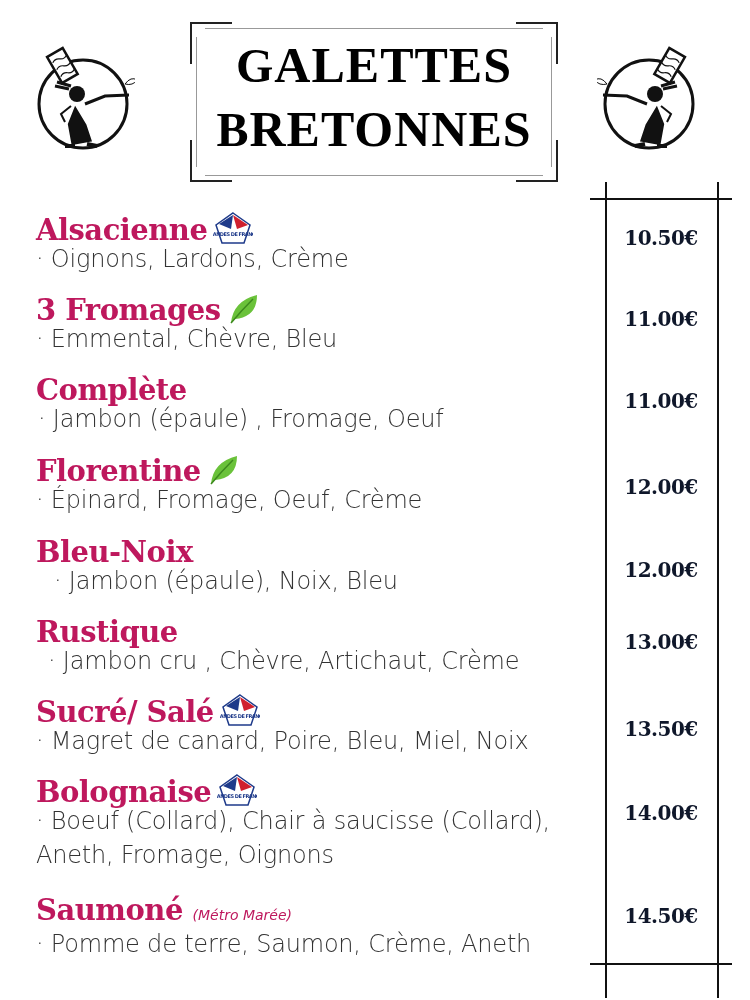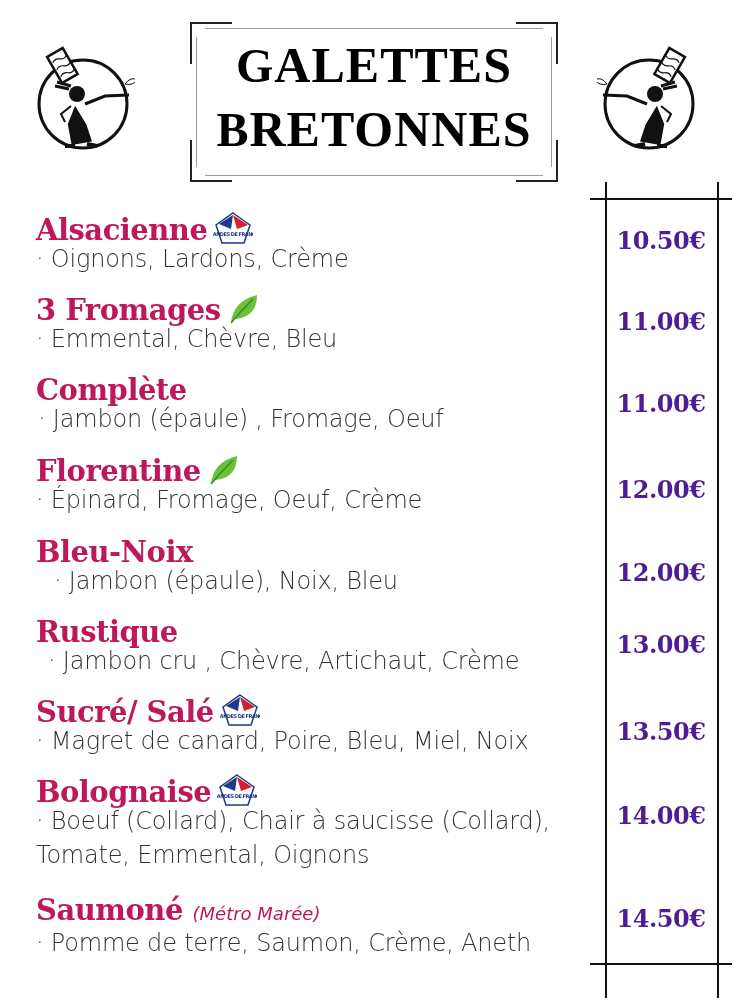--- a/index.html
+++ b/index.html
@@ -14,24 +14,24 @@
   .c-br{right:0;bottom:0;border-bottom-width:2px;border-right-width:2px;}
   .title{position:absolute;left:0;right:0;text-align:center;font-family:"Liberation Serif",serif;font-weight:bold;color:#000;letter-spacing:1px;}
   .t1{top:14px;font-size:48px;}
   .t2{top:78px;font-size:48px;}
   .smallcap{font-size:50px;}
   .logo{position:absolute;width:100px;height:110px;}
   .logo-l{left:35px;top:42px;}
   .logo-r{left:597px;top:42px;transform:scaleX(-1);}
   .price-col{position:absolute;left:605px;top:182px;width:110px;height:816px;border-left:2px solid #111;border-right:2px solid #111;}
   .hline{position:absolute;left:590px;width:142px;height:2px;background:#111;}
-  .price{position:absolute;left:590px;width:142px;text-align:center;font-family:"DejaVu Serif",serif;font-weight:bold;font-size:24px;color:#4c1d95;letter-spacing:-0.5px;}
+  .price{position:absolute;left:590px;width:142px;text-align:center;font-family:"DejaVu Serif",serif;font-weight:bold;font-size:20px;color:#0f172a;letter-spacing:-0.5px;}
   .item{position:absolute;left:36px;width:540px;}
   .name{font-family:"DejaVu Serif",serif;font-weight:bold;font-size:29px;color:#be185d;line-height:32px;white-space:nowrap;letter-spacing:-0.5px;}
-  .name .note{font-family:"DejaVu Sans",sans-serif;font-weight:normal;font-style:italic;font-size:18px;letter-spacing:0;}
+  .name .note{font-family:"DejaVu Sans",sans-serif;font-weight:normal;font-style:italic;font-size:14px;letter-spacing:0;}
   .desc{font-family:"DejaVu Sans",sans-serif;font-weight:200;font-size:24px;color:#333;line-height:30px;white-space:nowrap;margin-top:-2px;letter-spacing:-0.2px;}
   .badge{display:inline-block;vertical-align:middle;margin-left:6px;margin-top:-8px;}
 </style>
 </head>
 <body>
 
 <svg class="logo logo-l" viewBox="0 0 100 110">
   <circle cx="48" cy="62" r="44" fill="none" stroke="#111" stroke-width="3"></circle>
   <g transform="rotate(-30 30 30)">
       <rect x="22" y="8" width="18" height="30" fill="#fff" stroke="#111" stroke-width="2.5"></rect>
@@ -134,21 +134,21 @@
 <div class="price" style="top:717px">13.50€</div>
 
 <div class="item" style="top:776px">
   <div class="name"><span>Bolognaise</span><svg class="badge" width="40" height="34" viewBox="0 0 40 34">
         <path d="M20 2 L37 14 L31 32 L9 32 L3 14 Z" fill="#fff" stroke="#1e3a8a" stroke-width="1.5"></path>
         <path d="M6 13 L20 4 L18 18 Z" fill="#1e3a8a"></path>
         <path d="M20 4 L35 14 L24 18 Z" fill="#d0202e"></path>
         <text x="20" y="25" font-size="5" text-anchor="middle" fill="#1e3a8a" font-family="DejaVu Sans, sans-serif" font-weight="bold">VIANDES DE FRANCE</text>
       </svg></div>
   <div class="desc">· Boeuf (Collard), Chair à saucisse (Collard),</div>
-  <div class="desc" style="margin-top:4px">Tomate, Emmental, Oignons</div>
+  <div class="desc" style="margin-top:4px">Aneth, Fromage, Oignons</div>
 </div>
 <div class="price" style="top:801px">14.00€</div>
 
 <div class="item" style="top:894px">
   <div class="name"><span>Saumoné</span> <span class="note">(Métro Marée)</span></div>
   <div class="desc">· Pomme de terre, Saumon, Crème, Aneth</div>
 </div>
 <div class="price" style="top:904px">14.50€</div>
 
 </body></html>

